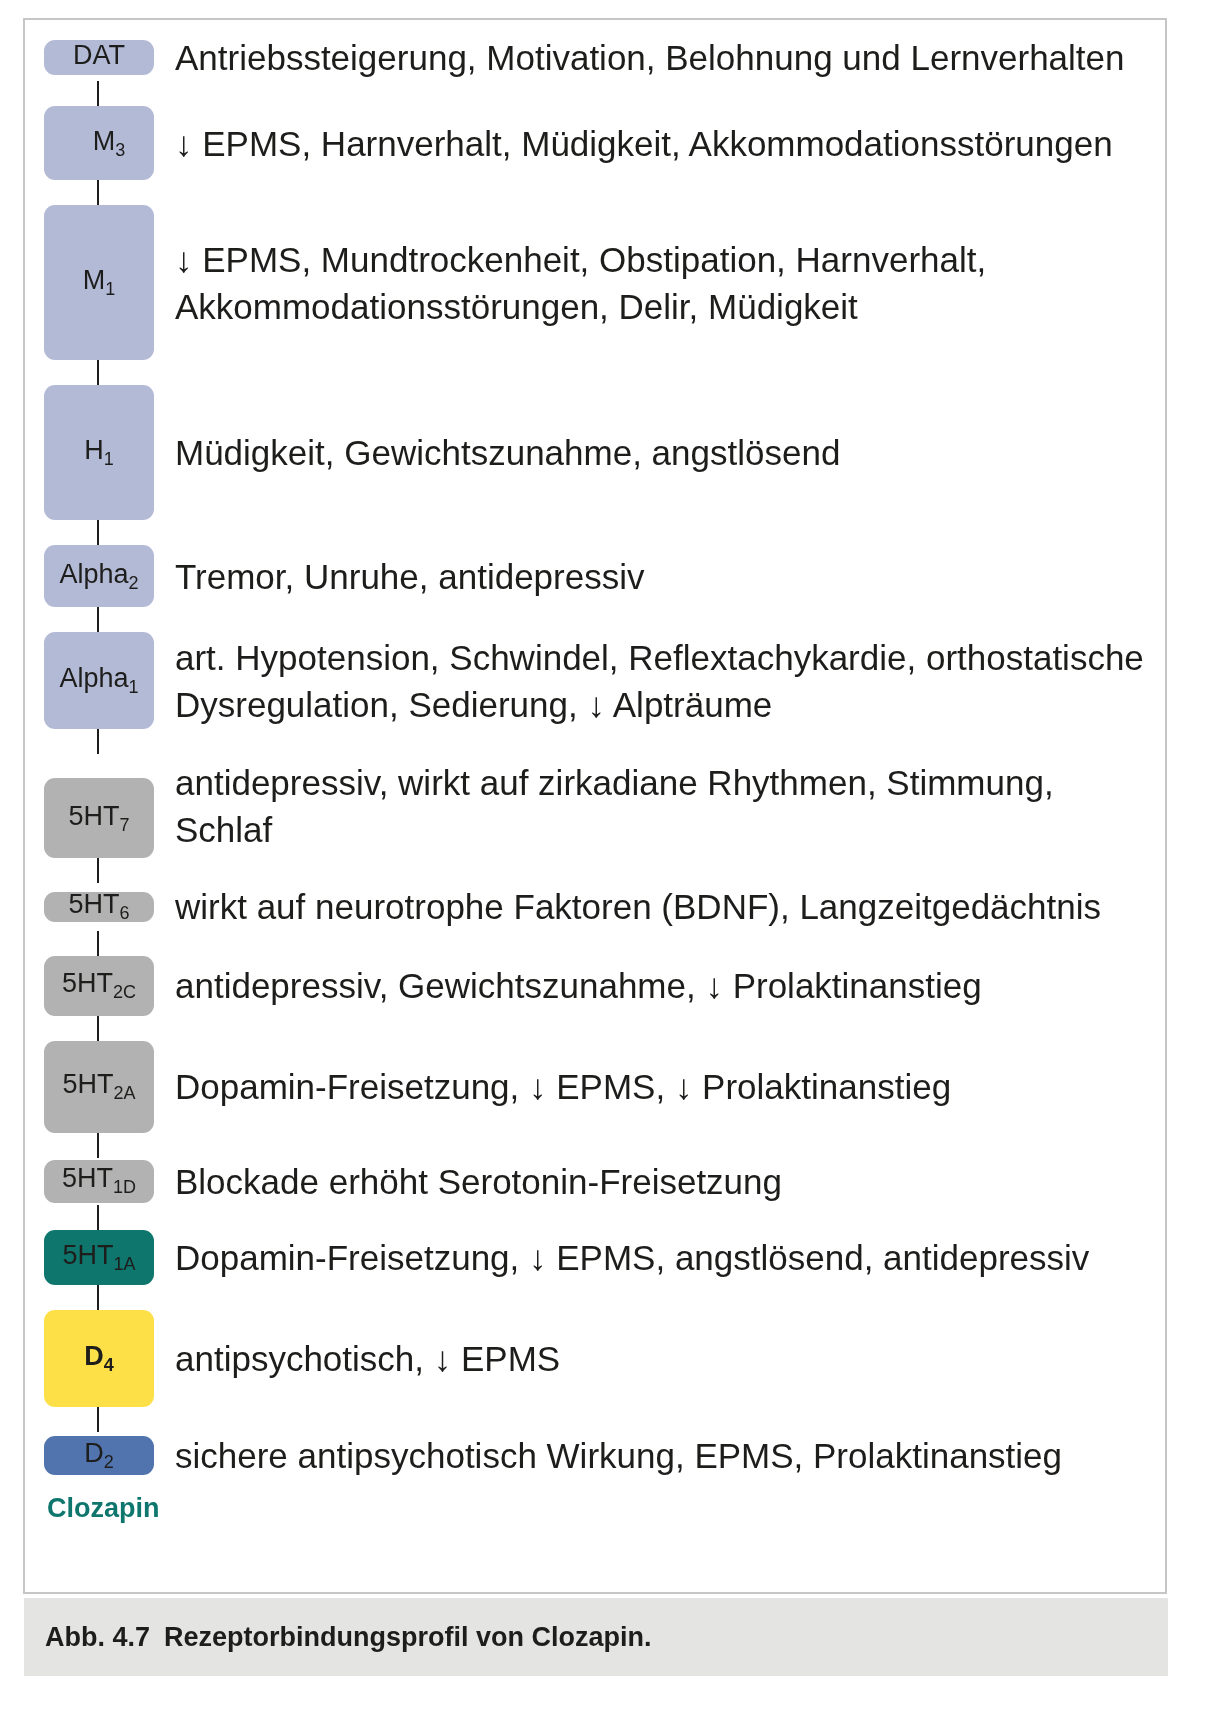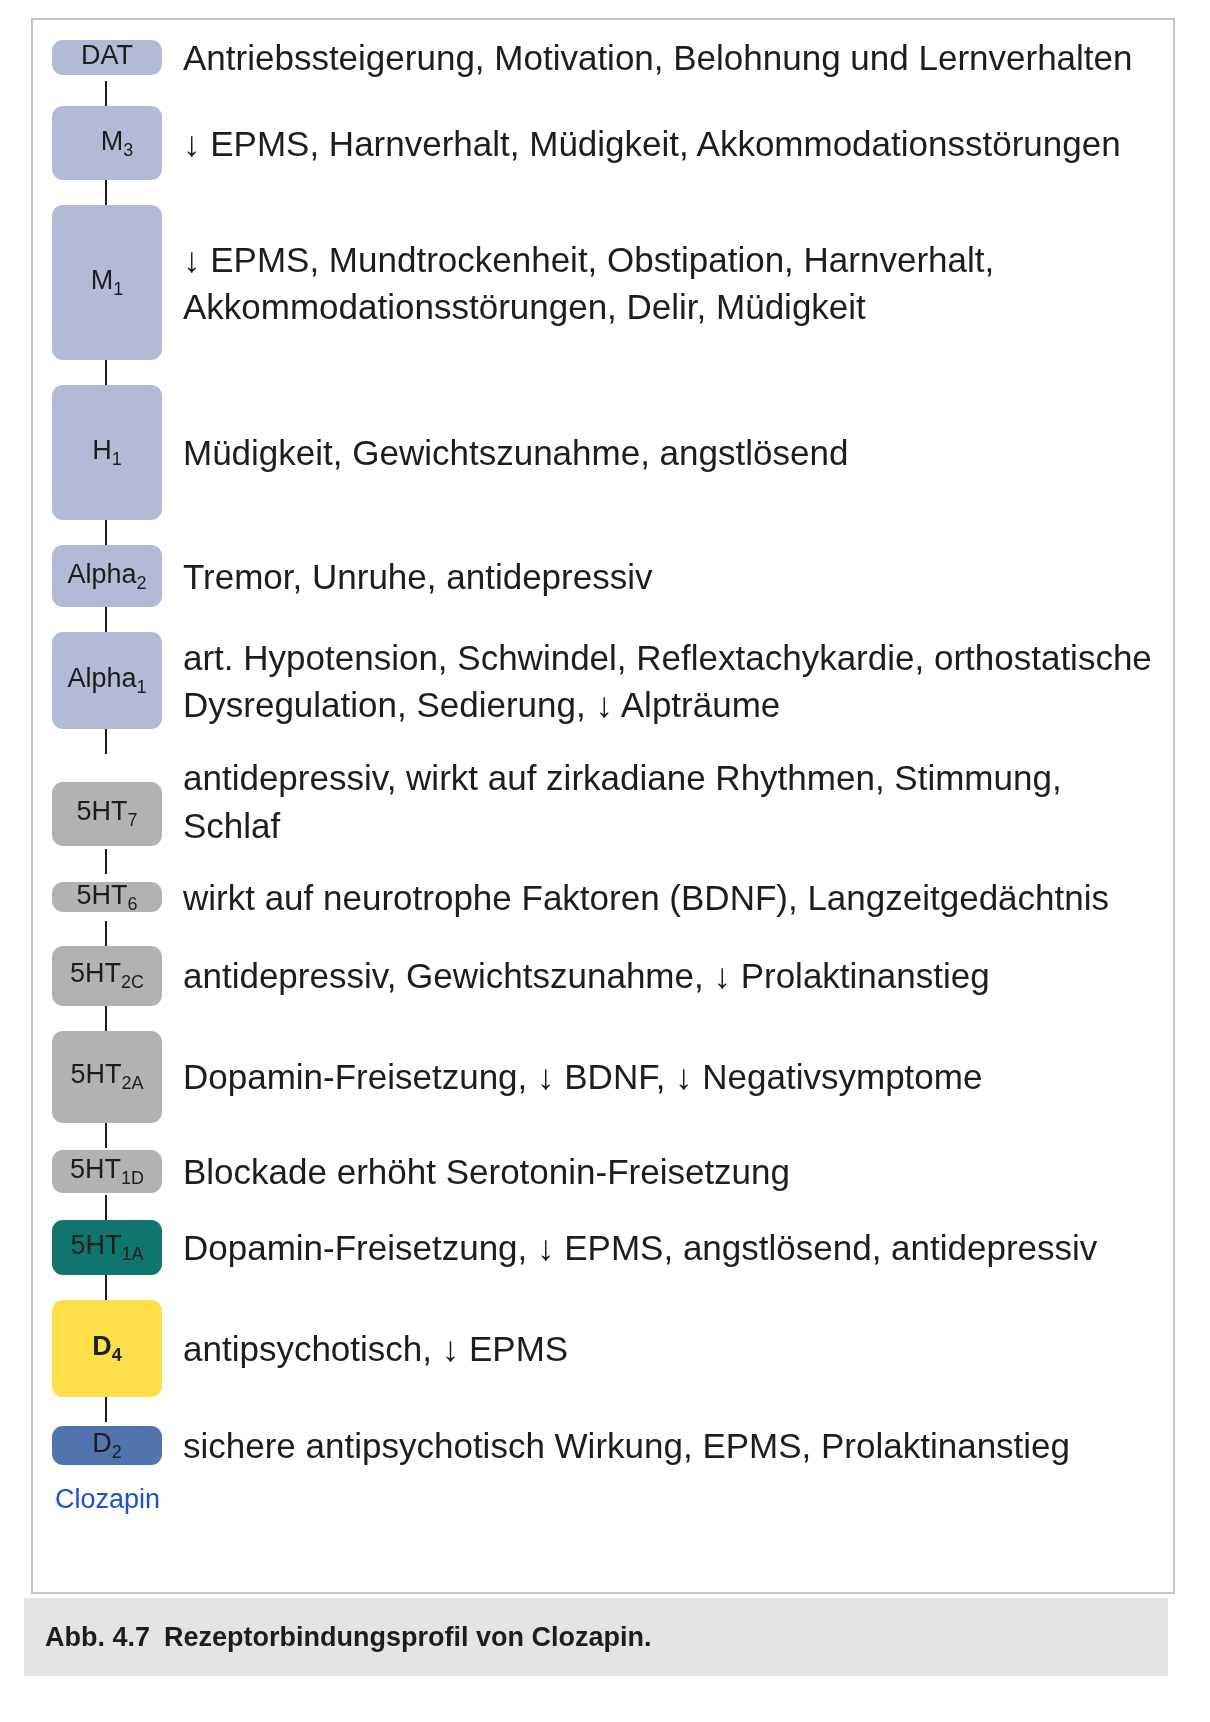--- a/index.html
+++ b/index.html
@@ -7,21 +7,21 @@
     position: relative;
     width: 1210px;
     height: 1722px;
     background: #ffffff;
     font-family: "Liberation Sans", sans-serif;
     color: #1d1d1b;
     overflow: hidden;
   }
   .figure-frame {
     position: absolute;
-    left: 31px;
+    left: 23px;
     top: 18px;
     width: 1144px;
     height: 1576px;
     border: 2px solid #c6c6c6;
     background: #ffffff;
     box-sizing: border-box;
     padding: 14px 0 0 0;
   }
   .row {
     position: relative;
@@ -62,22 +62,22 @@
   .effects {
     margin-left: 21px;
     font-size: 35px;
     line-height: 1.35;
     max-width: 980px;
     color: #1d1d1b;
   }
   .drug-label {
     margin: 14px 0 0 22px;
     font-size: 27px;
-    font-weight: normal;
-    color: #1d4ed8;
+    font-weight: bold;
+    color: #0f766e;
   }
   .caption-bar {
     position: absolute;
     left: 24px;
     top: 1598px;
     width: 1144px;
     height: 78px;
     background: #e4e4e2;
     display: flex;
     align-items: center;
@@ -136,21 +136,21 @@
     <div class="row">
       <div class="connector"></div>
       <div class="box" style="height: 97px; background: rgb(179, 186, 214);">
         <span class="rlabel"><span>Alpha</span><sub>1</sub></span>
       </div>
       <div class="effects">art. Hypotension, Schwindel, Reflextachykardie, orthostatische Dysregulation, Sedierung, ↓ Alpträume</div>
     </div>
 
     <div class="row">
       <div class="connector"></div>
-      <div class="box" style="height: 64px; background: rgb(178, 178, 178); margin-top: 24px;">
+      <div class="box" style="height: 80px; background: rgb(178, 178, 178); margin-top: 24px;">
         <span class="rlabel"><span>5HT</span><sub>7</sub></span>
       </div>
       <div class="effects">antidepressiv, wirkt auf zirkadiane Rhythmen, Stimmung, Schlaf</div>
     </div>
 
     <div class="row">
       <div class="connector"></div>
       <div class="box" style="height: 30px; background: rgb(178, 178, 178);">
         <span class="rlabel"><span>5HT</span><sub>6</sub></span>
       </div>
@@ -163,21 +163,21 @@
         <span class="rlabel"><span>5HT</span><sub>2C</sub></span>
       </div>
       <div class="effects">antidepressiv, Gewichtszunahme, ↓ Prolaktinanstieg</div>
     </div>
 
     <div class="row">
       <div class="connector"></div>
       <div class="box" style="height: 92px; background: rgb(178, 178, 178);">
         <span class="rlabel"><span>5HT</span><sub>2A</sub></span>
       </div>
-      <div class="effects">Dopamin-Freisetzung, ↓ BDNF, ↓ Negativsymptome</div>
+      <div class="effects">Dopamin-Freisetzung, ↓ EPMS, ↓ Prolaktinanstieg</div>
     </div>
 
     <div class="row">
       <div class="connector"></div>
       <div class="box" style="height: 43px; background: rgb(178, 178, 178);">
         <span class="rlabel"><span>5HT</span><sub>1D</sub></span>
       </div>
       <div class="effects">Blockade erhöht Serotonin-Freisetzung</div>
     </div>
 

